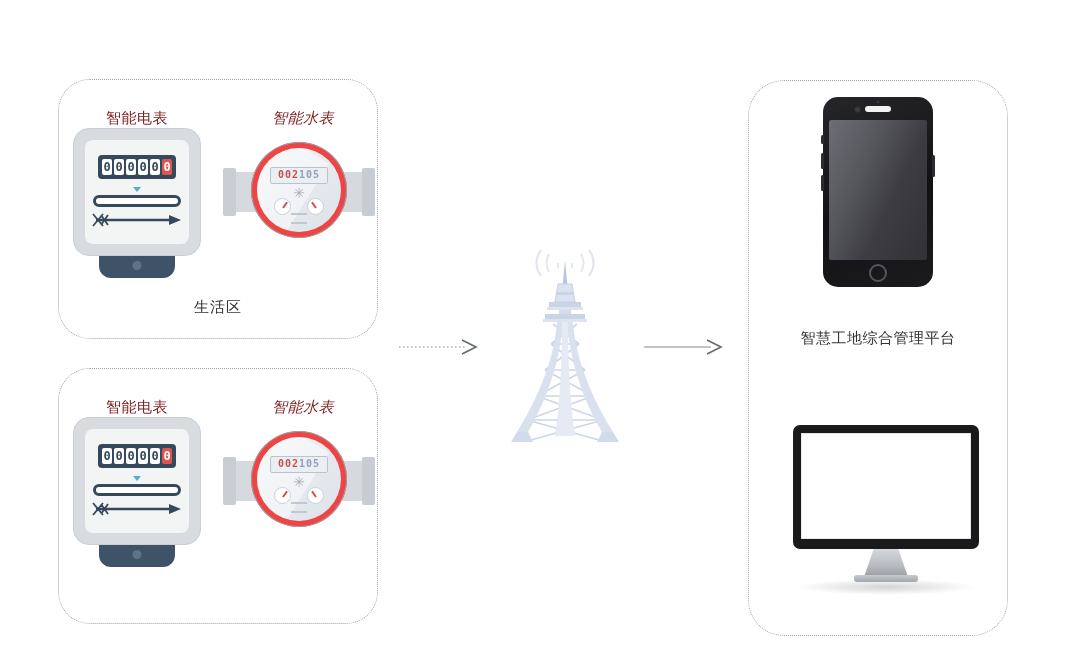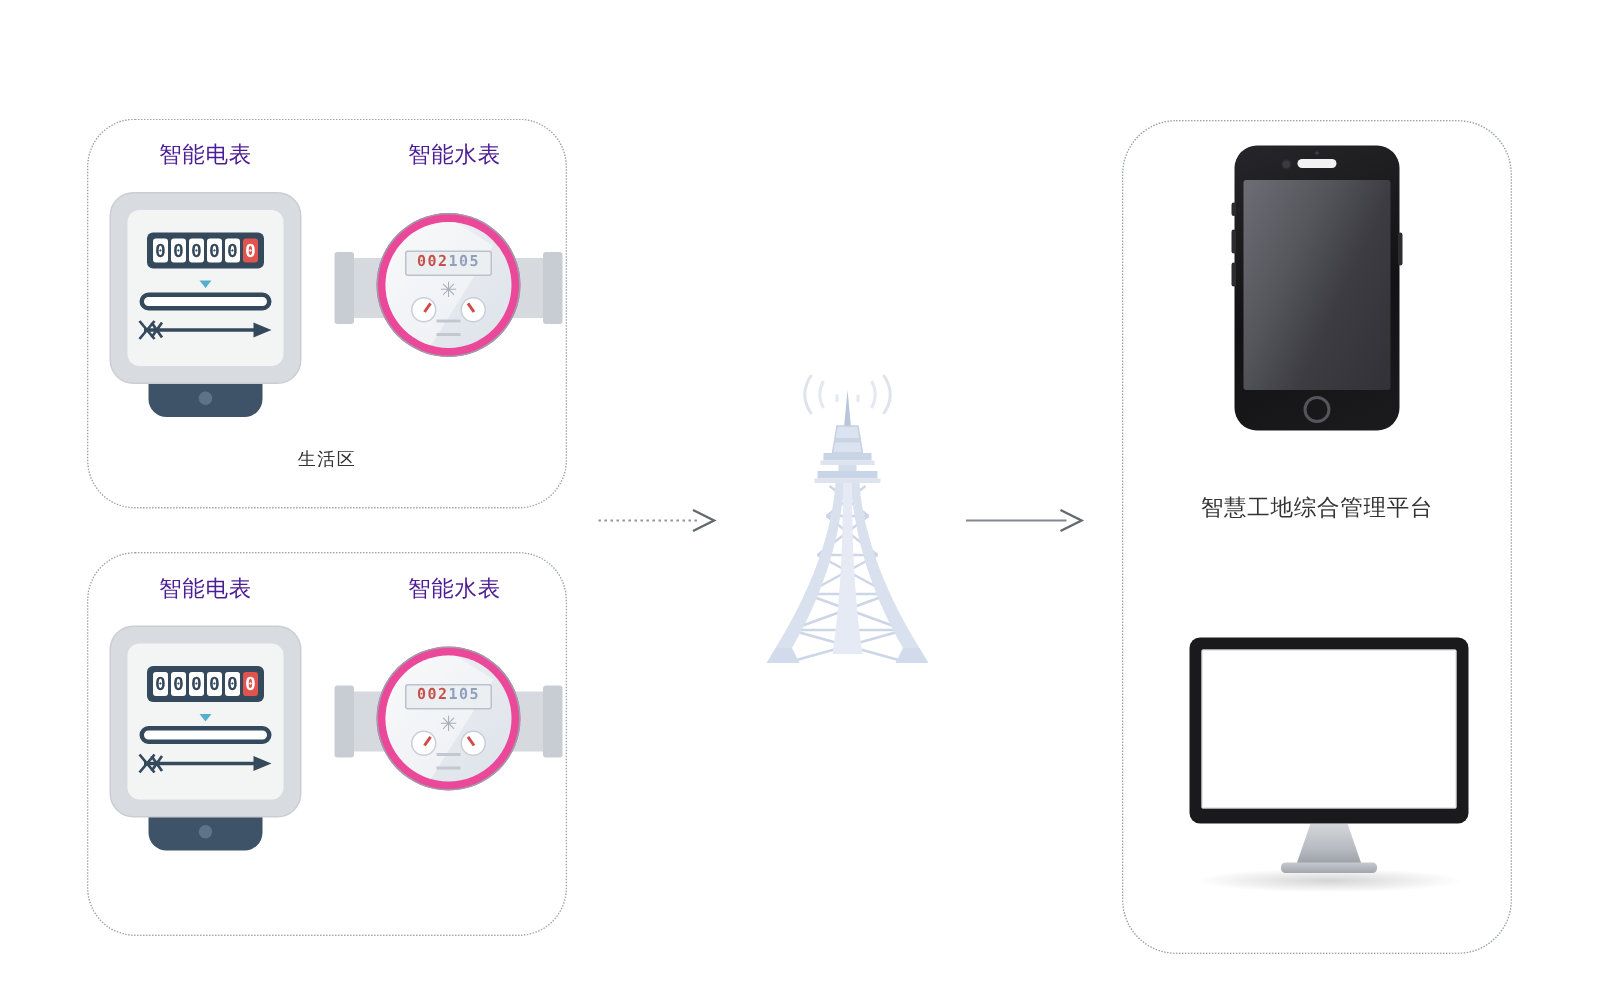--- a/index.html
+++ b/index.html
@@ -4,24 +4,24 @@
 <style>
   html,body{margin:0;padding:0;background:#fff;}
   body{font-family:"Liberation Sans","DejaVu Sans",sans-serif;color:#333;}
   .canvas{position:relative;width:1074px;height:660px;background:#fff;overflow:hidden;}
 
   
   .zone-box{position:absolute;left:58px;width:318px;height:258px;
     border:1.5px dotted #9ea3a9;border-radius:32px;}
   .zone-box.living{top:79px;}
   .zone-box.office{top:368px;height:254px;}
-  .meter-label{position:absolute;top:14px;font-size:15px;color:#4c1d95;letter-spacing:.5px;}
+  .meter-label{position:absolute;top:29px;font-size:15px;color:#7f1d1d;letter-spacing:.5px;}
   .label-electric{left:14px;width:128px;text-align:center;}
-  .label-water{left:180px;width:128px;text-align:center;}
-  .area-label{position:absolute;left:0;width:100%;text-align:center;font-size:12px;color:#333;letter-spacing:1px;}
+  .label-water{left:180px;width:128px;text-align:center;font-style:italic;}
+  .area-label{position:absolute;left:0;width:100%;text-align:center;font-size:15px;color:#333;letter-spacing:1px;}
   .zone-box.living .area-label{top:218px;}
   .zone-box.office .area-label{top:214px;}
 
   
   .emeter{position:absolute;left:14px;top:48px;width:128px;height:150px;}
   .emeter-base{position:absolute;left:50%;bottom:0;transform:translateX(-50%);
     width:76px;height:42px;background:#3e5368;border-top:3px solid #4a6278;
     border-radius:5px 5px 12px 12px;}
   .emeter-base-dot{position:absolute;left:50%;bottom:8px;transform:translateX(-50%);
     width:9px;height:9px;border-radius:50%;background:#5d7488;}
@@ -42,21 +42,21 @@
 
   
   .wmeter{position:absolute;left:164px;top:62px;width:152px;height:100px;}
   .pipe{position:absolute;top:30px;height:40px;background:#d6dade;}
   .pipe.left{left:6px;width:32px;}
   .pipe.right{right:6px;width:32px;}
   .pipe-cap{position:absolute;top:-4px;width:13px;height:48px;background:#c8cdd3;border-radius:2px;}
   .pipe.left .pipe-cap{left:-6px;}
   .pipe.right .pipe-cap{right:-6px;}
   .wbody{position:absolute;left:28px;top:0;width:96px;height:96px;border-radius:50%;
-    background:#ec4899;box-shadow:0 0 0 1px #9aa0ab inset;}
+    background:#ef4444;box-shadow:0 0 0 1px #9aa0ab inset;}
   .wface{position:absolute;inset:6px;border-radius:50%;
     background:linear-gradient(135deg,#f2f4f7 0%,#e6eaef 50%,#dde3ea 100%);overflow:hidden;}
   .wshine{position:absolute;left:-18px;top:-10px;width:60px;height:130px;
     background:rgba(255,255,255,.45);transform:rotate(32deg);}
   .wdisplay{position:absolute;top:19px;left:50%;transform:translateX(-50%);
     width:56px;height:15px;background:#eceff2;border:1px solid #bcc2cb;border-radius:2px;
     font-family:"DejaVu Sans Mono",monospace;font-size:10px;line-height:13px;text-align:center;letter-spacing:1px;}
   .wred{color:#c8504b;font-weight:bold;}
   .wblue{color:#90a0bc;font-weight:bold;}
   .wfan{position:absolute;top:38px;left:50%;transform:translateX(-50%);

